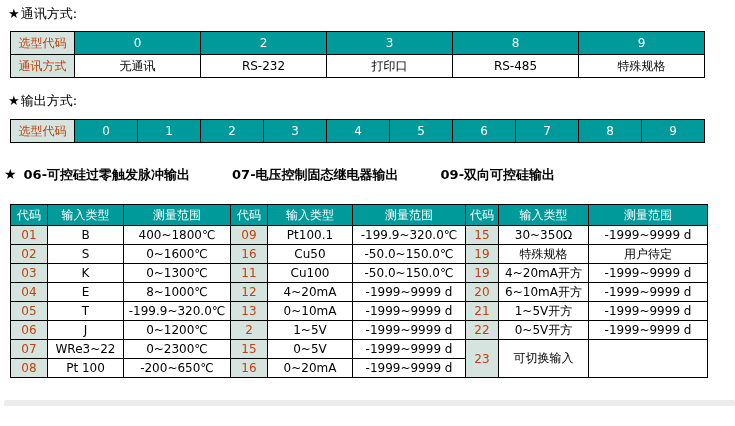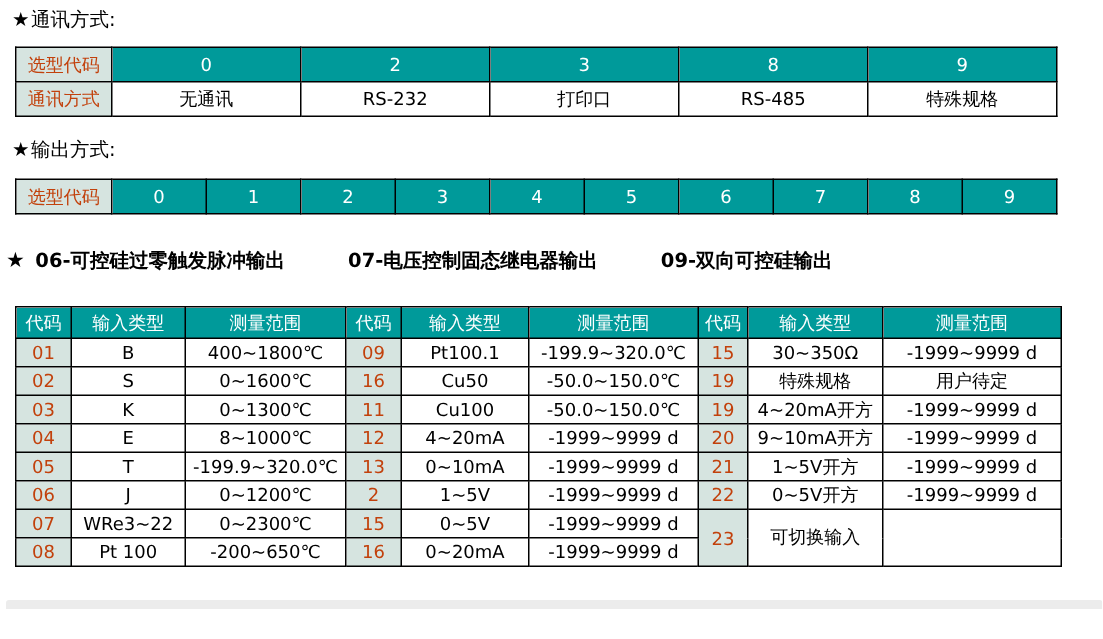--- a/index.html
+++ b/index.html
@@ -176,21 +176,21 @@
           <td>-1999~9999 d</td>
         </tr>
         <tr>
           <td class="pale">04</td>
           <td>E</td>
           <td>8~1000℃</td>
           <td class="pale">12</td>
           <td>4~20mA</td>
           <td>-1999~9999 d</td>
           <td class="pale">20</td>
-          <td>9~10mA开方</td>
+          <td>6~10mA开方</td>
           <td>-1999~9999 d</td>
         </tr>
         <tr>
           <td class="pale">05</td>
           <td>T</td>
           <td>-199.9~320.0℃</td>
           <td class="pale">13</td>
           <td>0~10mA</td>
           <td>-1999~9999 d</td>
           <td class="pale">21</td>

